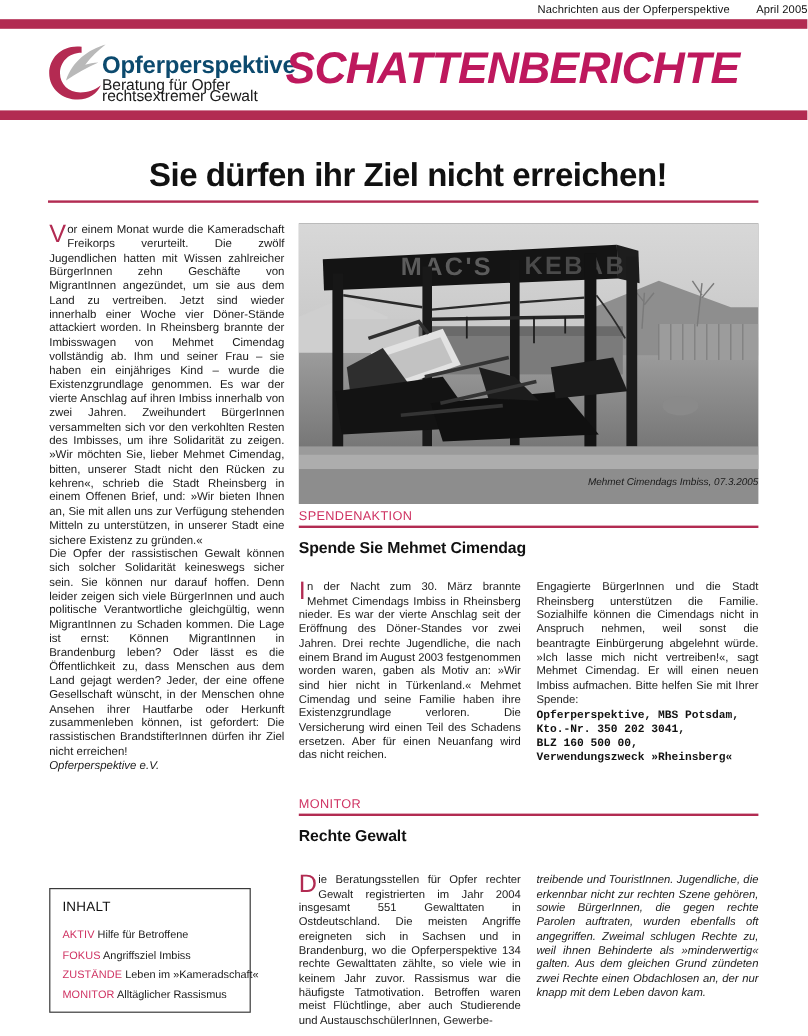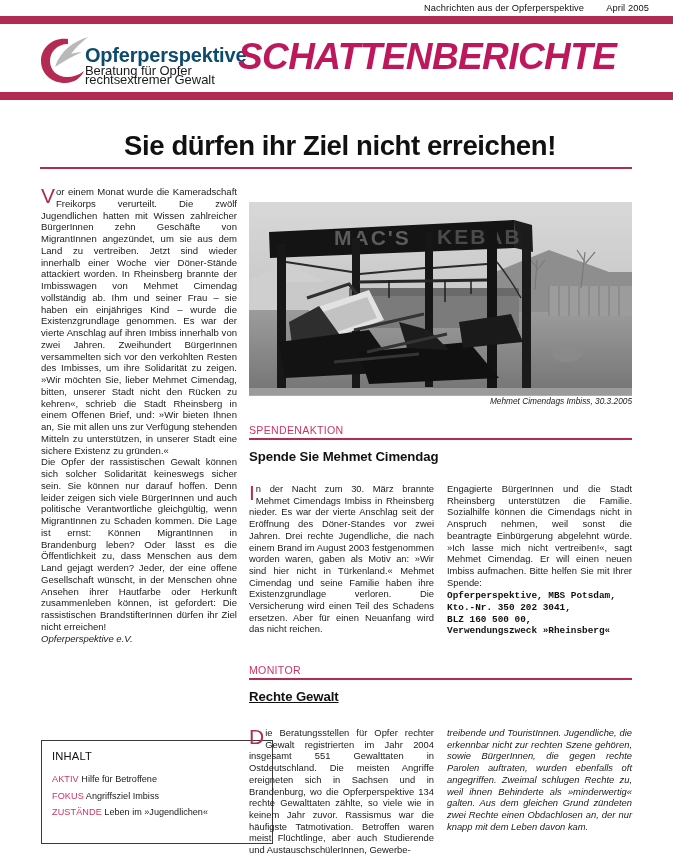--- a/index.html
+++ b/index.html
@@ -24,21 +24,20 @@
 
   
   .masthead-line {
     position: absolute;
     left: 0; top: 0;
     width: 673px;
     height: 16px;
     display: flex;
     align-items: center;
     justify-content: flex-end;
-    padding-right: 24px;
     box-sizing: border-box;
   }
   .masthead-line span {
     font-size: 9.3px;
     letter-spacing: 0.1px;
     color: #111;
     white-space: nowrap;
   }
   .masthead-date { margin-left: 22px; }
 
@@ -141,21 +140,21 @@
   .sig {
     font-style: italic;
     font-size: 9.55px;
     line-height: 11.75px;
   }
 
   
   .inhalt {
     position: absolute;
     left: 41px; top: 740px;
-    width: 232px;
+    width: 168px;
     height: 104px;
     border: 1px solid #3a3a3a;
     box-sizing: border-box;
     padding: 9px 10px 0 10px;
   }
   .inhalt-title {
     font-size: 11.2px;
     color: #111;
     letter-spacing: 0.2px;
     margin-bottom: 9px;
@@ -167,22 +166,22 @@
     white-space: nowrap;
   }
   .inhalt-key {
     color: #cf3262;
     letter-spacing: 0.1px;
   }
 
   
   .photo {
     position: absolute;
-    left: 249px; top: 202px;
-    width: 383px; height: 194px;
+    left: 249px; top: 186px;
+    width: 383px; height: 234px;
     background: #8d8d8d;
     overflow: hidden;
   }
   .photo svg { display: block; }
   .photo-caption {
     position: absolute;
     left: 249px; top: 396px;
     width: 383px;
     text-align: right;
     font-size: 8.3px;
@@ -268,21 +267,25 @@
     <div class="inhalt-item">
       <span class="inhalt-key">AKTIV</span>
       <span>Hilfe für Betroffene</span>
     </div>
     <div class="inhalt-item">
       <span class="inhalt-key">FOKUS</span>
       <span>Angriffsziel Imbiss</span>
     </div>
     <div class="inhalt-item">
       <span class="inhalt-key">ZUSTÄNDE</span>
-      <span>Leben im »Jugendlichen«</span>
+      <span>Leben im »Kameradschaft«</span>
+    </div>
+    <div class="inhalt-item">
+      <span class="inhalt-key">MONITOR</span>
+      <span>Alltäglicher Rassismus</span>
     </div>
   </div>
 
   <div class="photo">
     <svg width="383" height="205" viewBox="0 0 383 205">
       <defs>
         <linearGradient id="sky" x1="0" y1="0" x2="0" y2="1">
           <stop offset="0%" stop-color="#d8d8d8"></stop>
           <stop offset="100%" stop-color="#b6b6b6"></stop>
         </linearGradient>
@@ -347,21 +350,21 @@
       <polygon points="150,120 180,128 200,148 158,146" fill="#1c1c1c"></polygon>
       <path d="M105,128 L175,112 M118,150 L198,132 M85,160 L170,152" stroke="#343434" stroke-width="3" fill="none"></path>
 
       <polygon points="210,120 262,112 274,140 214,146" fill="#1a1a1a"></polygon>
       <ellipse cx="318" cy="152" rx="15" ry="8" fill="#8a8a8a"></ellipse>
 
       <rect x="0" y="186" width="383" height="19" fill="#9b9b9b"></rect>
       <rect x="0" y="193" width="383" height="12" fill="#adadad"></rect>
     </svg>
   </div>
-  <div class="photo-caption">Mehmet Cimendags Imbiss, 30.3.2005</div>
+  <div class="photo-caption">Mehmet Cimendags Imbiss, 07.3.2005</div>
 
   <div class="section-label" style="left:249px; top:424px;">SPENDENAKTION</div>
   <div class="section-rule" style="left:249px; top:438px; width:383px;"></div>
   <div class="section-title" style="left:249px; top:449px;">Spende Sie Mehmet Cimendag</div>
 
   <div class="art-col" style="left:249px; top:483px;">
     <div class="body-text">
       <p><span class="dropcap">I</span><span>n der Nacht zum 30. März brannte Mehmet Cimendags Imbiss in Rheinsberg nieder. Es war der vierte Anschlag seit der Eröffnung des Döner-Standes vor zwei Jahren. Drei rechte Jugendliche, die nach einem Brand im August 2003 festgenommen worden waren, gaben als Motiv an: »Wir sind hier nicht in Türkenland.« Mehmet Cimendag und seine Familie haben ihre Existenzgrundlage verloren. Die Versicherung wird einen Teil des Schadens ersetzen. Aber für einen Neuanfang wird das nicht reichen.</span></p>
     </div>
   </div>
@@ -371,21 +374,21 @@
     <div class="bank" style="margin-top:2px;">
       <div>Opferperspektive, MBS Potsdam,</div>
       <div>Kto.-Nr. 350 202 3041,</div>
       <div>BLZ 160 500 00,</div>
       <div>Verwendungszweck »Rheinsberg«</div>
     </div>
   </div>
 
   <div class="section-label" style="left:249px; top:664px;">MONITOR</div>
   <div class="section-rule" style="left:249px; top:678px; width:383px;"></div>
-  <div class="section-title" style="left:249px; top:689px;text-decoration:underline;">Rechte Gewalt</div>
+  <div class="section-title" style="left:249px; top:689px;">Rechte Gewalt</div>
 
   <div class="art-col" style="left:249px; top:727px;">
     <div class="body-text">
       <p><span class="dropcap">D</span><span>ie Beratungsstellen für Opfer rechter Gewalt registrierten im Jahr 2004 insgesamt 551 Gewalttaten in Ostdeutschland. Die meisten Angriffe ereigneten sich in Sachsen und in Brandenburg, wo die Opferperspektive 134 rechte Gewalttaten zählte, so viele wie in keinem Jahr zuvor. Rassismus war die häufigste Tatmotivation. Betroffen waren meist Flüchtlinge, aber auch Studierende und AustauschschülerInnen, Gewerbe-</span></p>
     </div>
   </div>
 
   <div class="art-col" style="left:447px; top:727px;font-style:italic;">
     <div class="body-text">treibende und TouristInnen. Jugendliche, die erkennbar nicht zur rechten Szene gehören, sowie BürgerInnen, die gegen rechte Parolen auftraten, wurden ebenfalls oft angegriffen. Zweimal schlugen Rechte zu, weil ihnen Behinderte als »minderwertig« galten. Aus dem gleichen Grund zündeten zwei Rechte einen Obdachlosen an, der nur knapp mit dem Leben davon kam.</div>
   </div>

